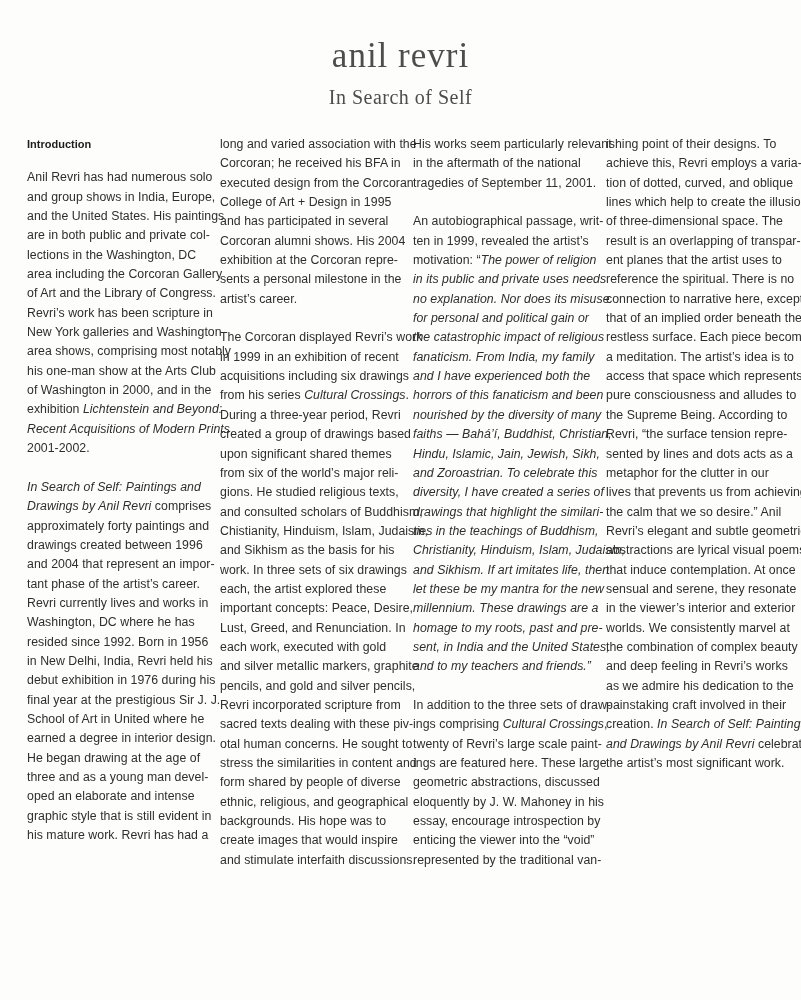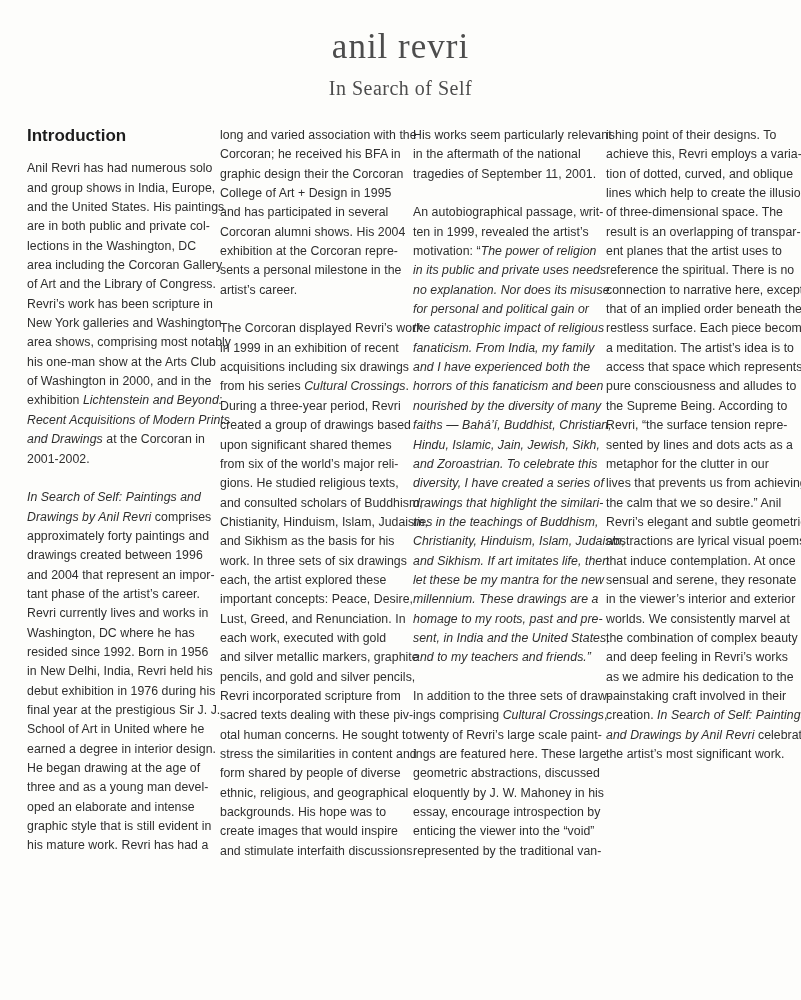--- a/index.html
+++ b/index.html
@@ -10,21 +10,21 @@
   .page {
     position: relative;
     width: 801px;
     height: 1000px;
     background: #fdfdfb;
     overflow: hidden;
     font-family: "Liberation Sans", sans-serif;
   }
   .doc-header {
     text-align: center;
-    padding-top: 27px;
+    padding-top: 36px;
   }
   .doc-title {
     margin: 0;
     font-family: "Liberation Serif", serif;
     font-weight: 400;
     font-size: 35px;
     line-height: 40px;
     letter-spacing: 1px;
     color: #4d4d4d;
   }
@@ -45,21 +45,21 @@
   }
   .col {
     width: 172px;
     flex: 0 0 172px;
     font-size: 12.3px;
     line-height: 19.35px;
     color: #2e2e2e;
   }
   .col-heading {
     margin: 0 0 14px 0;
-    font-size: 17px;
+    font-size: 11px;
     font-weight: bold;
     line-height: 19.35px;
     color: #1d1d1d;
   }
   .line {
     white-space: nowrap;
     letter-spacing: 0.05px;
   }
   .line i {
     font-style: italic;
@@ -88,21 +88,20 @@
           <div class="line"><span>lections in the Washington, DC</span></div>
           <div class="line"><span>area including the Corcoran Gallery</span></div>
           <div class="line"><span>of Art and the Library of Congress.</span></div>
           <div class="line"><span>Revri’s work has been scripture in</span></div>
           <div class="line"><span>New York galleries and Washington</span></div>
           <div class="line"><span>area shows, comprising most notably</span></div>
           <div class="line"><span>his one-man show at the Arts Club</span></div>
           <div class="line"><span>of Washington in 2000, and in the</span></div>
           <div class="line"><span>exhibition </span><i>Lichtenstein and Beyond:</i></div>
           <div class="line"><i>Recent Acquisitions of Modern Prints</i></div>
-          <div class="line"><i>and Drawings</i><span> at the Corcoran in</span></div>
           <div class="line"><span>2001-2002.</span></div>
           <div class="line blank">&nbsp;</div>
           <div class="line"><i>In Search of Self: Paintings and</i></div>
           <div class="line"><i>Drawings by Anil Revri</i><span> comprises</span></div>
           <div class="line"><span>approximately forty paintings and</span></div>
           <div class="line"><span>drawings created between 1996</span></div>
           <div class="line"><span>and 2004 that represent an impor-</span></div>
           <div class="line"><span>tant phase of the artist’s career.</span></div>
           <div class="line"><span>Revri currently lives and works in</span></div>
           <div class="line"><span>Washington, DC where he has</span></div>
@@ -116,21 +115,21 @@
           <div class="line"><span>three and as a young man devel-</span></div>
           <div class="line"><span>oped an elaborate and intense</span></div>
           <div class="line"><span>graphic style that is still evident in</span></div>
           <div class="line"><span>his mature work. Revri has had a</span></div>
         </div>
     </section>
     <section class="col">
       <div>
           <div class="line"><span>long and varied association with the</span></div>
           <div class="line"><span>Corcoran; he received his BFA in</span></div>
-          <div class="line"><span>graphic design their the Corcoran</span></div>
+          <div class="line"><span>executed design from the Corcoran</span></div>
           <div class="line"><span>College of Art + Design in 1995</span></div>
           <div class="line"><span>and has participated in several</span></div>
           <div class="line"><span>Corcoran alumni shows. His 2004</span></div>
           <div class="line"><span>exhibition at the Corcoran repre-</span></div>
           <div class="line"><span>sents a personal milestone in the</span></div>
           <div class="line"><span>artist’s career.</span></div>
           <div class="line blank">&nbsp;</div>
           <div class="line"><span>The Corcoran displayed Revri’s work</span></div>
           <div class="line"><span>in 1999 in an exhibition of recent</span></div>
           <div class="line"><span>acquisitions including six drawings</span></div>

